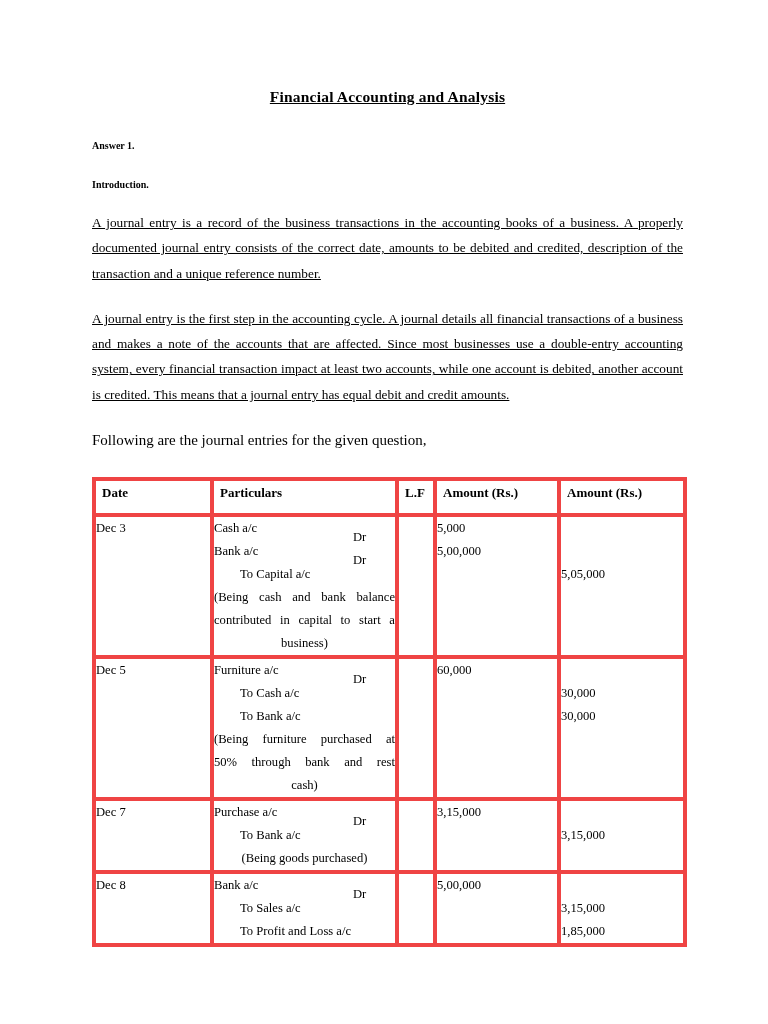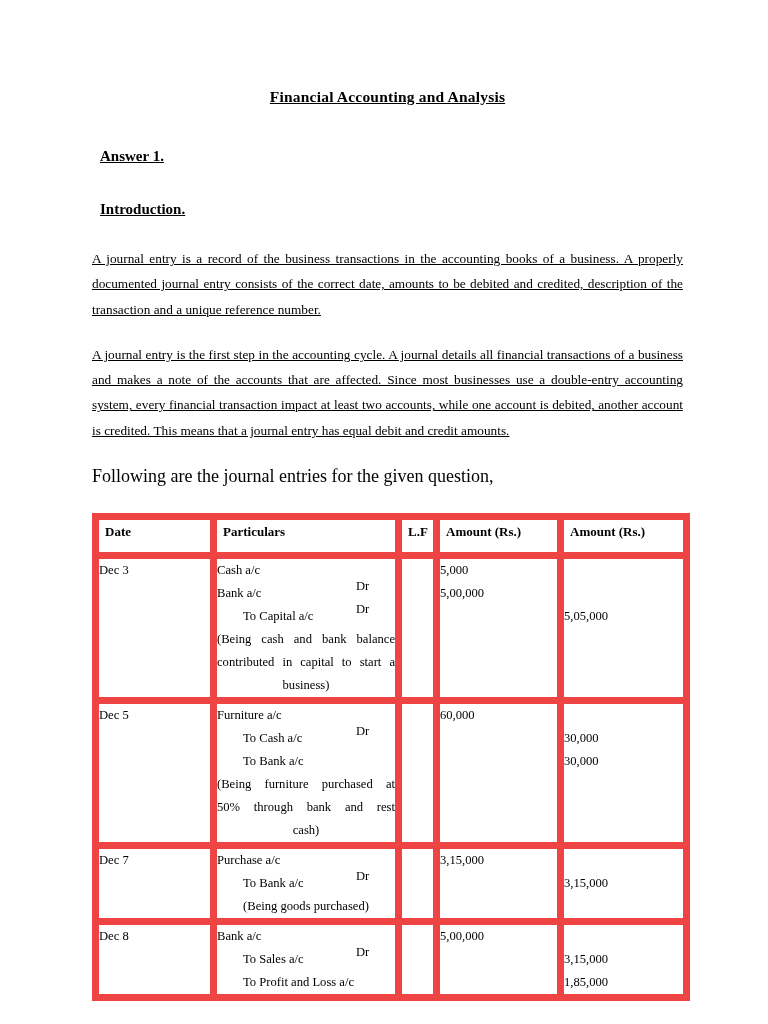--- a/index.html
+++ b/index.html
@@ -31,54 +31,53 @@
   .doc-title {
     text-align: center;
     font-size: 15.5px;
     font-weight: bold;
     text-decoration: underline;
     margin: 0;
     padding-top: 88px;
     letter-spacing: 0.2px;
   }
   .heading {
-    font-size: 15px;
+    font-size: 10px;
     font-weight: bold;
-    text-decoration: underline;
-    margin: 8px;
+    margin: 0;
   }
   .heading.answer { padding-top: 34px; }
   .heading.intro  { padding-top: 28px; }
 
   p.body-text {
     font-size: 13.3px;
     line-height: 25.3px;
     text-align: justify;
     margin: 0;
     padding-top: 20px;
     text-decoration: underline;
   }
   p.lead-in {
-    font-size: 18px;
+    font-size: 15px;
     line-height: 25.3px;
     text-align: left;
     margin: 0;
     padding-top: 21px;
   }
 
   table.journal {
     border-collapse: collapse;
     width: 591px;
     margin-top: 24px;
     table-layout: fixed;
     font-size: 12.6px;
   }
   table.journal th,
   table.journal td {
-    border: 7px solid #ef4444;
+    border: 4px solid #ef4444;
     vertical-align: top;
     padding: 0;
   }
   table.journal th {
     font-weight: bold;
     text-align: left;
     height: 24px;
     padding: 4px 0 4px 6px;
     font-size: 13px;
   }
@@ -109,21 +108,21 @@
   .line.blank { }
   .entry {
     position: relative;
     height: 23px;
     line-height: 23px;
   }
   .entry .acct { display: inline-block; }
   .entry .dr {
     position: absolute;
     left: 139px;
-    top: 16px;
+    top: 9px;
   }
   .indent { padding-left: 26px; }
   .narr {
     text-align: justify;
     line-height: 23px;
     text-justify: inter-word;
   }
   .narr-last { text-align: center; }
 </style>
 </head>

